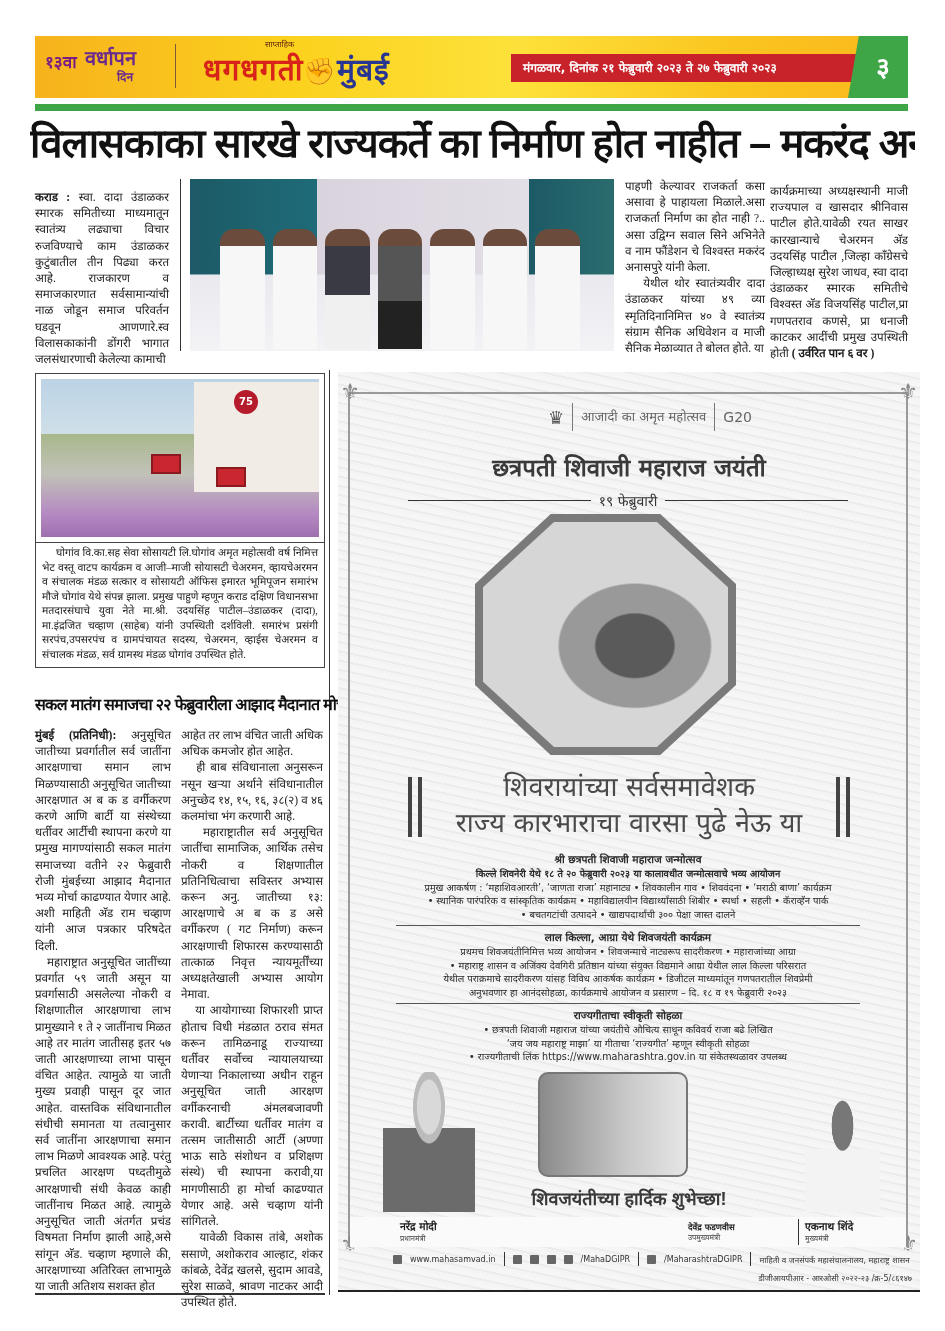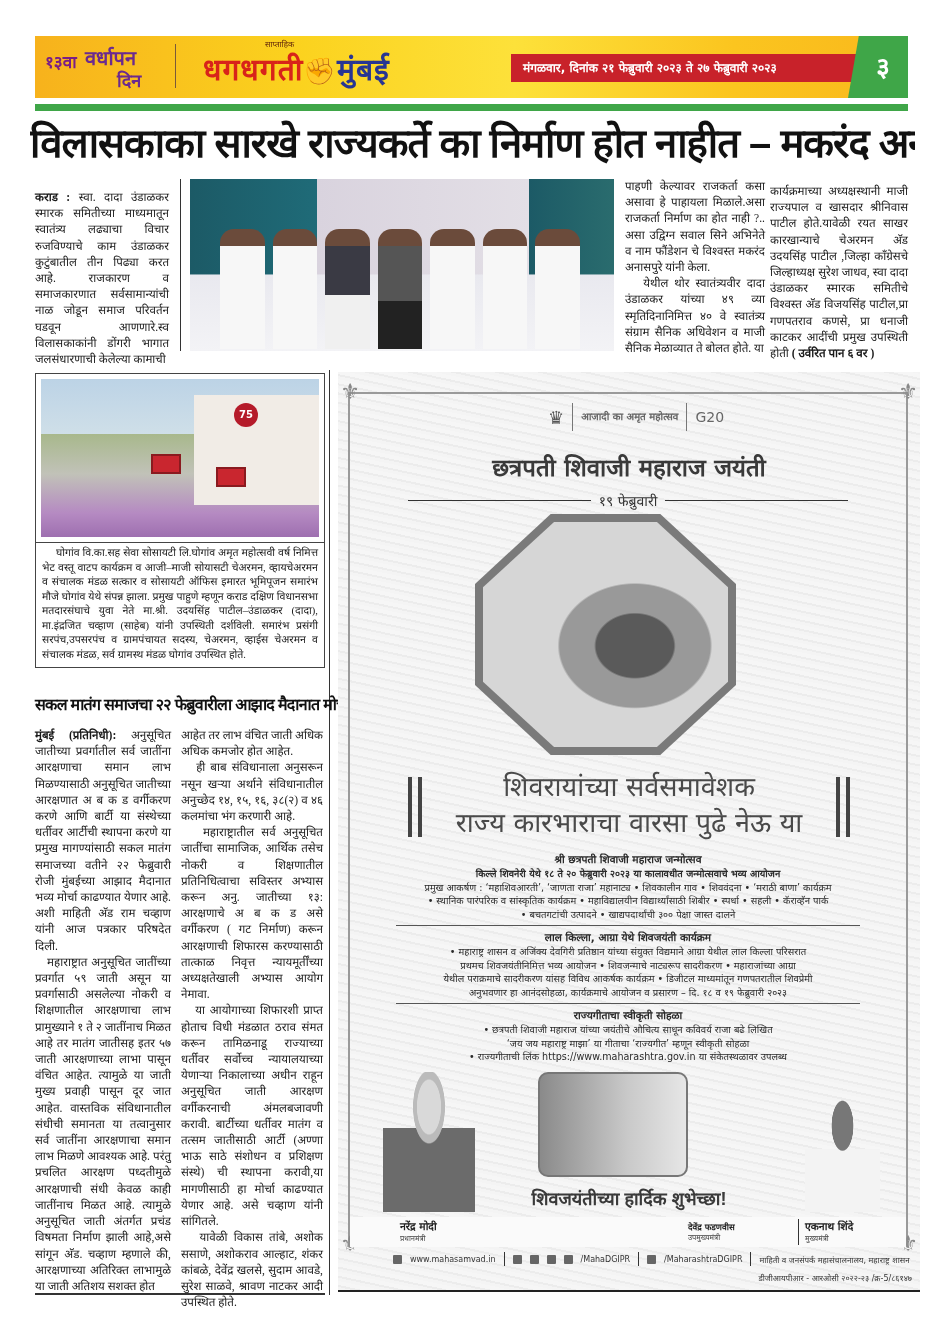--- a/index.html
+++ b/index.html
@@ -4,21 +4,21 @@
 <style>
   * { box-sizing: border-box; margin: 0; padding: 0; }
   body { width: 945px; height: 1331px; background: #ffffff; font-family: "DejaVu Sans", sans-serif; color: #1a1a1a; position: relative; overflow: hidden; }
 
   
   .masthead { position: absolute; left: 35px; top: 36px; width: 873px; height: 62px;
     background: linear-gradient(90deg, #f7b21c 0%, #fbd21e 30%, #fde13a 55%, #fbc51f 80%, #f9b81c 100%); }
   .masthead .anniv { position: absolute; left: 10px; top: 6px; width: 130px; height: 50px; color: #7a1e86; font-weight: bold; }
   .anniv .num { position: absolute; left: 0; top: 8px; font-size: 17px; }
   .anniv .w1 { position: absolute; left: 40px; top: 2px; font-size: 20px; color: #6b2a8f; }
-  .anniv .w2 { position: absolute; left: 72px; top: 26px; font-size: 18px; color: #6b2a8f; }
+  .anniv .w2 { position: absolute; left: 72px; top: 26px; font-size: 12px; color: #6b2a8f; }
   .masthead .divider { position: absolute; left: 140px; top: 8px; width: 1px; height: 44px; background: #7a5a3a; }
   .masthead .small-label { position: absolute; left: 230px; top: 2px; font-size: 8px; color: #5a1f0a; }
   .masthead .logo { position: absolute; left: 168px; top: 12px; font-size: 30px; font-weight: bold; color: #d8231a; letter-spacing: 1px; }
   .masthead .logo .pink { color: #e91e82; font-size: 26px; }
   .masthead .logo .blue { color: #283593; }
   .masthead .dateband { position: absolute; left: 460px; top: 18px; width: 365px; height: 28px; background: #c8222a; color: #fff; font-size: 12px; font-weight: bold; line-height: 28px; padding-left: 12px; margin-left: 16px; }
   .masthead .pagebox { position: absolute; right: 0; top: 0; width: 60px; height: 62px; background: #3fa648; clip-path: polygon(18% 0, 100% 0, 100% 100%, 0 100%); color: #fff; font-size: 26px; font-weight: bold; text-align: center; line-height: 62px; padding-left: 10px; }
 
   .greenrule { position: absolute; left: 35px; top: 104px; width: 873px; height: 7px; background: #3fa648; }
 
@@ -39,39 +39,39 @@
   .story1-mid { position: absolute; left: 625px; top: 179px; width: 140px; }
   .story1-right { position: absolute; left: 770px; top: 184px; width: 138px; }
 
   .vline { position: absolute; width: 1px; background: #333; }
 
   
   .box2 { position: absolute; left: 35px; top: 373px; width: 290px; height: 170px; border: 1px solid #444; padding: 5px; }
   .photo2 { width: 100%; height: 100%;
     background:
       linear-gradient(180deg, #bcd3e6 0%, #cfdfe8 35%, #a8b88c 35%, #c1c2b8 60%, #b58ac2 85%, #9e6fb0 100%); position: relative; }
-  .photo2 .banner { position: absolute; right: 0; top: 16px; width: 125px; height: 110px; background: #f1ece6; }
+  .photo2 .banner { position: absolute; right: 0; top: 3px; width: 125px; height: 110px; background: #f1ece6; }
   .photo2 .banner .b75 { position: absolute; left: 40px; top: 8px; width: 24px; height: 24px; border-radius: 50%; background: #b51b2a; color: #fff; font-size: 10px; font-weight: bold; text-align: center; line-height: 24px; }
   .photo2 .frame { position: absolute; width: 30px; height: 20px; background: #c9262f; border: 2px solid #8a1a1f; }
   .caption2 { position: absolute; left: 35px; top: 543px; width: 290px; border: 1px solid #444; border-top: none; padding: 3px 6px 5px; font-family: "Liberation Serif", serif; font-size: 10.6px; line-height: 14.5px; text-align: justify; text-indent: 14px; }
 
   .story2-head { position: absolute; left: 35px; top: 693px; width: 290px; font-family: "Liberation Sans", sans-serif; font-size: 16px; font-weight: bold; letter-spacing: -0.7px; white-space: nowrap; color: #111; }
   .story2-l { position: absolute; left: 35px; top: 728px; width: 136px; }
   .story2-r { position: absolute; left: 181px; top: 728px; width: 142px; }
   .bottom-rule { position: absolute; left: 35px; top: 1293px; width: 290px; height: 2px; background: #333; }
 
   
   .ad { position: absolute; left: 338px; top: 372px; width: 582px; height: 920px;
     background: repeating-linear-gradient(12deg, #f4f4f4 0 3px, #ececec 3px 5px, #f6f6f6 5px 9px); border-bottom: 2px solid #222; }
   .ad-frame { position: absolute; left: 10px; top: 20px; width: 560px; height: 855px; border: 2px solid #9a9a9a; }
   .ad-orn { position: absolute; width: 24px; height: 24px; color: #888; font-size: 22px; line-height: 24px; text-align: center; }
   .ad-logos { position: absolute; left: 210px; top: 28px; height: 34px; display: flex; align-items: center; gap: 8px; color: #555; }
   .ad-logos .emblem { font-size: 18px; }
   .ad-logos .sep { width: 1px; height: 28px; background: #777; }
-  .ad-logos .azadi { font-size: 10px; line-height: 10px; color: #666; font-weight: bold; }
+  .ad-logos .azadi { font-size: 13px; line-height: 10px; color: #666; }
   .ad-logos .g20 { font-size: 14px; color: #666; font-weight: normal; }
   .ad-title { position: absolute; left: 0; top: 78px; width: 100%; text-align: center; font-family: "DejaVu Serif", serif; font-size: 24px; font-weight: bold; color: #3a3a3a; }
   .ad-date-row { position: absolute; left: 70px; top: 118px; width: 440px; height: 20px; display: flex; align-items: center; gap: 8px; }
   .ad-date-row .ln { flex: 1; height: 1px; background: #333; }
   .ad-date-row .d { font-size: 14px; color: #333; }
   .portrait { position: absolute; left: 145px; top: 150px; width: 245px; height: 225px;
     background: radial-gradient(ellipse at 62% 55%, #5a5a5a 0 18%, #999 19% 35%, #d6d6d6 36% 100%);
     clip-path: polygon(29% 0, 71% 0, 100% 29%, 100% 71%, 71% 100%, 29% 100%, 0 71%, 0 29%); border: 0; }
   .portrait-ring { position: absolute; left: 137px; top: 142px; width: 261px; height: 241px; background: #7a7a7a;
     clip-path: polygon(29% 0, 71% 0, 100% 29%, 100% 71%, 71% 100%, 29% 100%, 0 71%, 0 29%); }
@@ -202,22 +202,22 @@
   </div>
 
   <div class="ad-body">
     <div class="sh">श्री छत्रपती शिवाजी महाराज जन्मोत्सव</div>
     <div class="ln sh">किल्ले शिवनेरी येथे १८ ते २० फेब्रुवारी २०२३ या कालावधीत जन्मोत्सवाचे भव्य आयोजन</div>
     <div class="ln">प्रमुख आकर्षण : ‘महाशिवआरती’, ‘जाणता राजा’ महानाट्य • शिवकालीन गाव • शिववंदना • ‘मराठी बाणा’ कार्यक्रम</div>
     <div class="ln">• स्थानिक पारंपरिक व सांस्कृतिक कार्यक्रम • महाविद्यालयीन विद्यार्थ्यांसाठी शिबीर • स्पर्धा • सहली • कॅराव्हॅन पार्क</div>
     <div class="ln">• बचतगटांची उत्पादने • खाद्यपदार्थांची ३०० पेक्षा जास्त दालने</div>
     <div class="hr"></div>
     <div class="sh">लाल किल्ला, आग्रा येथे शिवजयंती कार्यक्रम</div>
+    <div class="ln">प्रथमच शिवजयंतीनिमित्त भव्य आयोजन • शिवजन्माचे नाट्यरूप सादरीकरण • महाराजांच्या आग्रा</div>
     <div class="ln">• महाराष्ट्र शासन व अजिंक्य देवगिरी प्रतिष्ठान यांच्या संयुक्त विद्यमाने आग्रा येथील लाल किल्ला परिसरात</div>
-    <div class="ln">प्रथमच शिवजयंतीनिमित्त भव्य आयोजन • शिवजन्माचे नाट्यरूप सादरीकरण • महाराजांच्या आग्रा</div>
     <div class="ln">येथील पराक्रमाचे सादरीकरण यांसह विविध आकर्षक कार्यक्रम • डिजीटल माध्यमांतून गणपतरातील शिवप्रेमी</div>
     <div class="ln">अनुभवणार हा आनंदसोहळा, कार्यक्रमाचे आयोजन व प्रसारण – दि. १८ व १९ फेब्रुवारी २०२३</div>
     <div class="hr"></div>
     <div class="sh">राज्यगीताचा स्वीकृती सोहळा</div>
     <div class="ln">• छत्रपती शिवाजी महाराज यांच्या जयंतीचे औचित्य साधून कविवर्य राजा बढे लिखित</div>
     <div class="ln">‘जय जय महाराष्ट्र माझा’ या गीताचा ‘राज्यगीत’ म्हणून स्वीकृती सोहळा</div>
     <div class="ln">• राज्यगीताची लिंक https://www.maharashtra.gov.in या संकेतस्थळावर उपलब्ध</div>
   </div>
 
   <div class="ad-photos">

